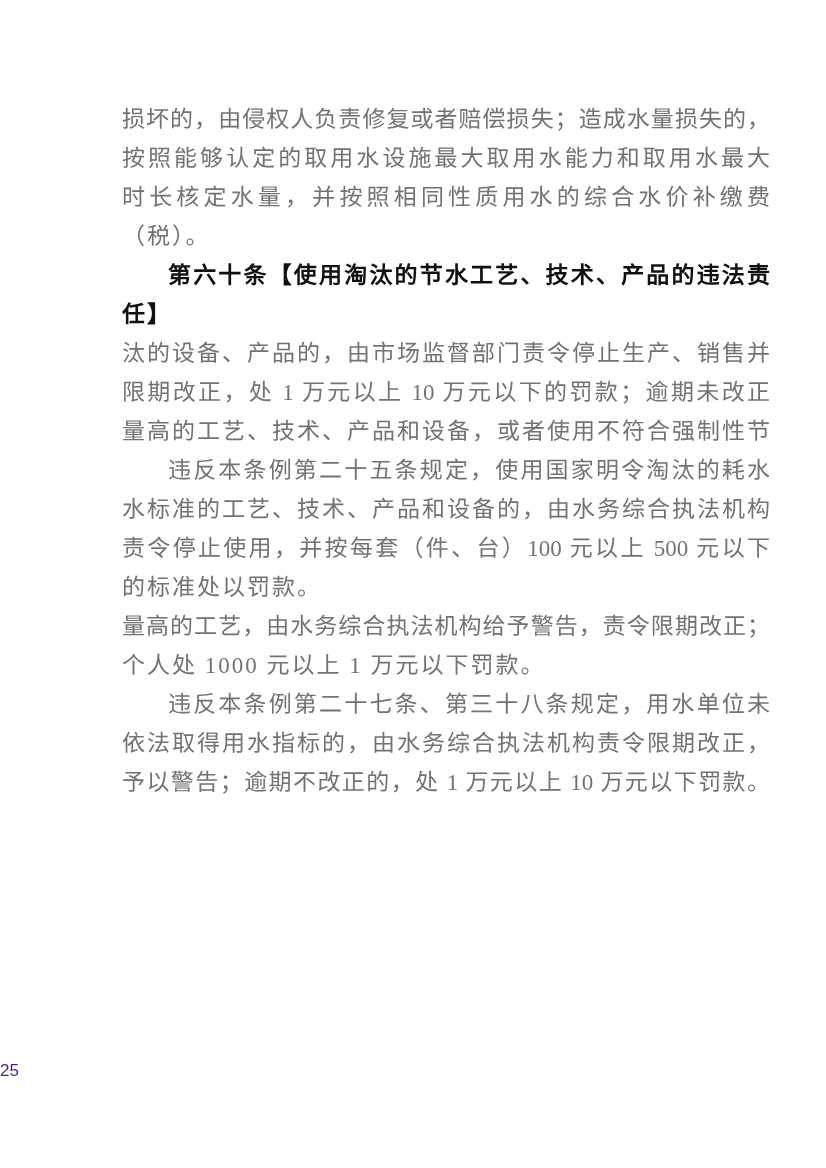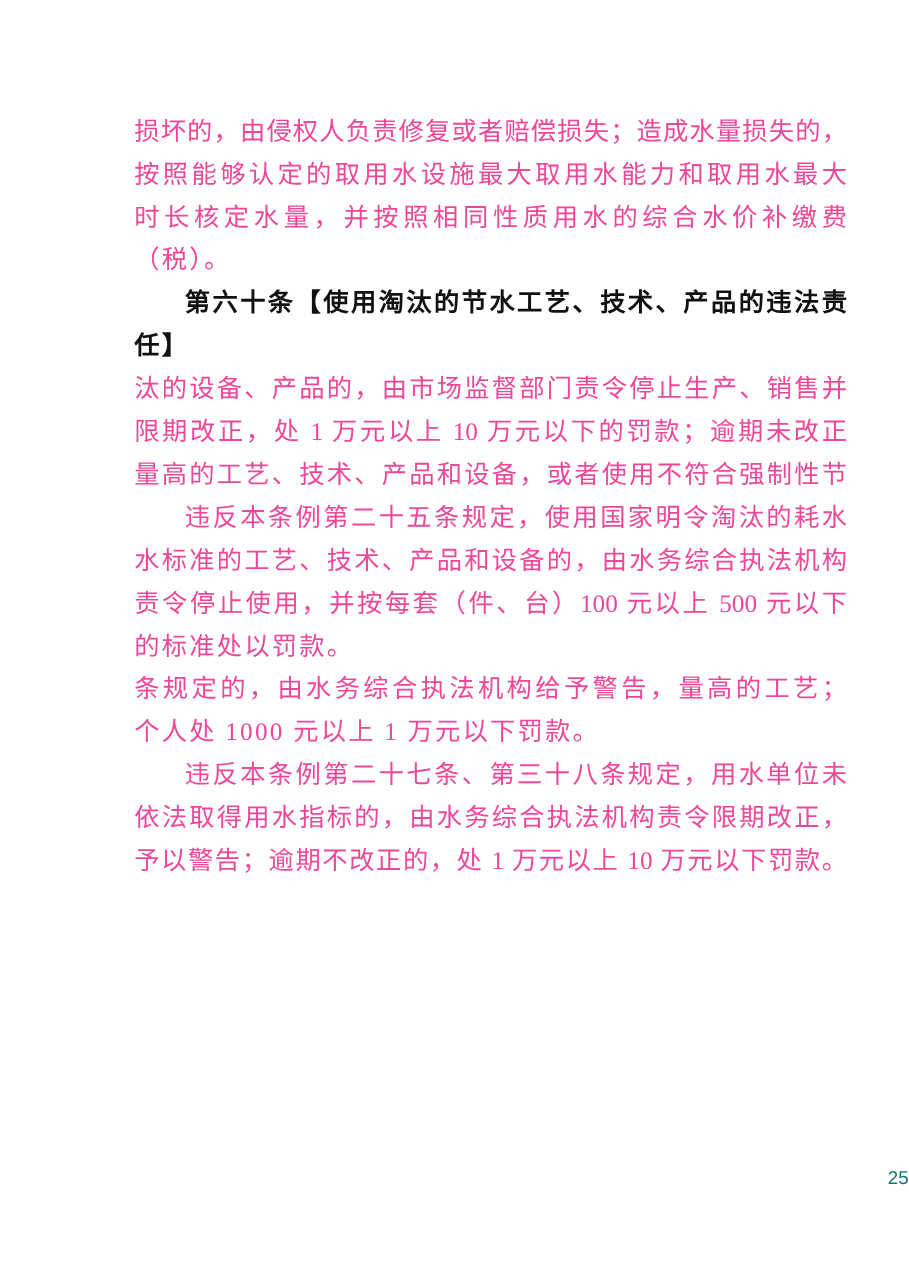--- a/index.html
+++ b/index.html
@@ -18,21 +18,21 @@
     position: absolute;
     left: 122px;
     top: 100px;
     width: 648px;
   }
   .line {
     font-family: "Liberation Serif", "DejaVu Serif", serif;
     font-size: 23px;
     height: 39px;
     line-height: 39px;
-    color: #ec4899;
+    color: #737373;
     text-align: justify;
     text-align-last: justify;
     text-justify: inter-character;
     overflow: hidden;
   }
   .line.no-just {
     text-align: left;
     text-align-last: left;
     letter-spacing: 2px;
   }
@@ -42,45 +42,45 @@
     color: #111111;
   }
   .line.indent {
     text-indent: 46px;
   }
   .page-number {
     position: absolute;
     top: 1060px;
     left: 0;
     width: 100%;
-    text-align: right;
+    text-align: left;
     font-family: "Liberation Sans", "DejaVu Sans", sans-serif;
     font-size: 17px;
     line-height: 22px;
-    color: #0f766e;
+    color: #4c1d95;
   }
 </style>
 </head>
 <body>
 
 <div class="page">
   <div class="text-block">
       <div class="line">损坏的，由侵权人负责修复或者赔偿损失；造成水量损失的，</div>
       <div class="line">按照能够认定的取用水设施最大取用水能力和取用水最大</div>
       <div class="line">时长核定水量，并按照相同性质用水的综合水价补缴费</div>
       <div class="line no-just">（税）。</div>
       <div class="line heading indent">第六十条【使用淘汰的节水工艺、技术、产品的违法责</div>
       <div class="line heading no-just">任】</div>
       <div class="line">汰的设备、产品的，由市场监督部门责令停止生产、销售并</div>
       <div class="line">限期改正，处 1 万元以上 10 万元以下的罚款；逾期未改正</div>
       <div class="line">量高的工艺、技术、产品和设备，或者使用不符合强制性节</div>
       <div class="line indent">违反本条例第二十五条规定，使用国家明令淘汰的耗水</div>
       <div class="line">水标准的工艺、技术、产品和设备的，由水务综合执法机构</div>
       <div class="line">责令停止使用，并按每套（件、台）100 元以上 500 元以下</div>
       <div class="line no-just">的标准处以罚款。</div>
-      <div class="line">条规定的，由水务综合执法机构给予警告，量高的工艺；</div>
+      <div class="line">量高的工艺，由水务综合执法机构给予警告，责令限期改正；</div>
       <div class="line no-just">个人处 1000 元以上 1 万元以下罚款。</div>
       <div class="line indent">违反本条例第二十七条、第三十八条规定，用水单位未</div>
       <div class="line">依法取得用水指标的，由水务综合执法机构责令限期改正，</div>
       <div class="line">予以警告；逾期不改正的，处 1 万元以上 10 万元以下罚款。</div>
     </div>
   <div class="page-number">25</div>
 </div>
 
 </body></html>

